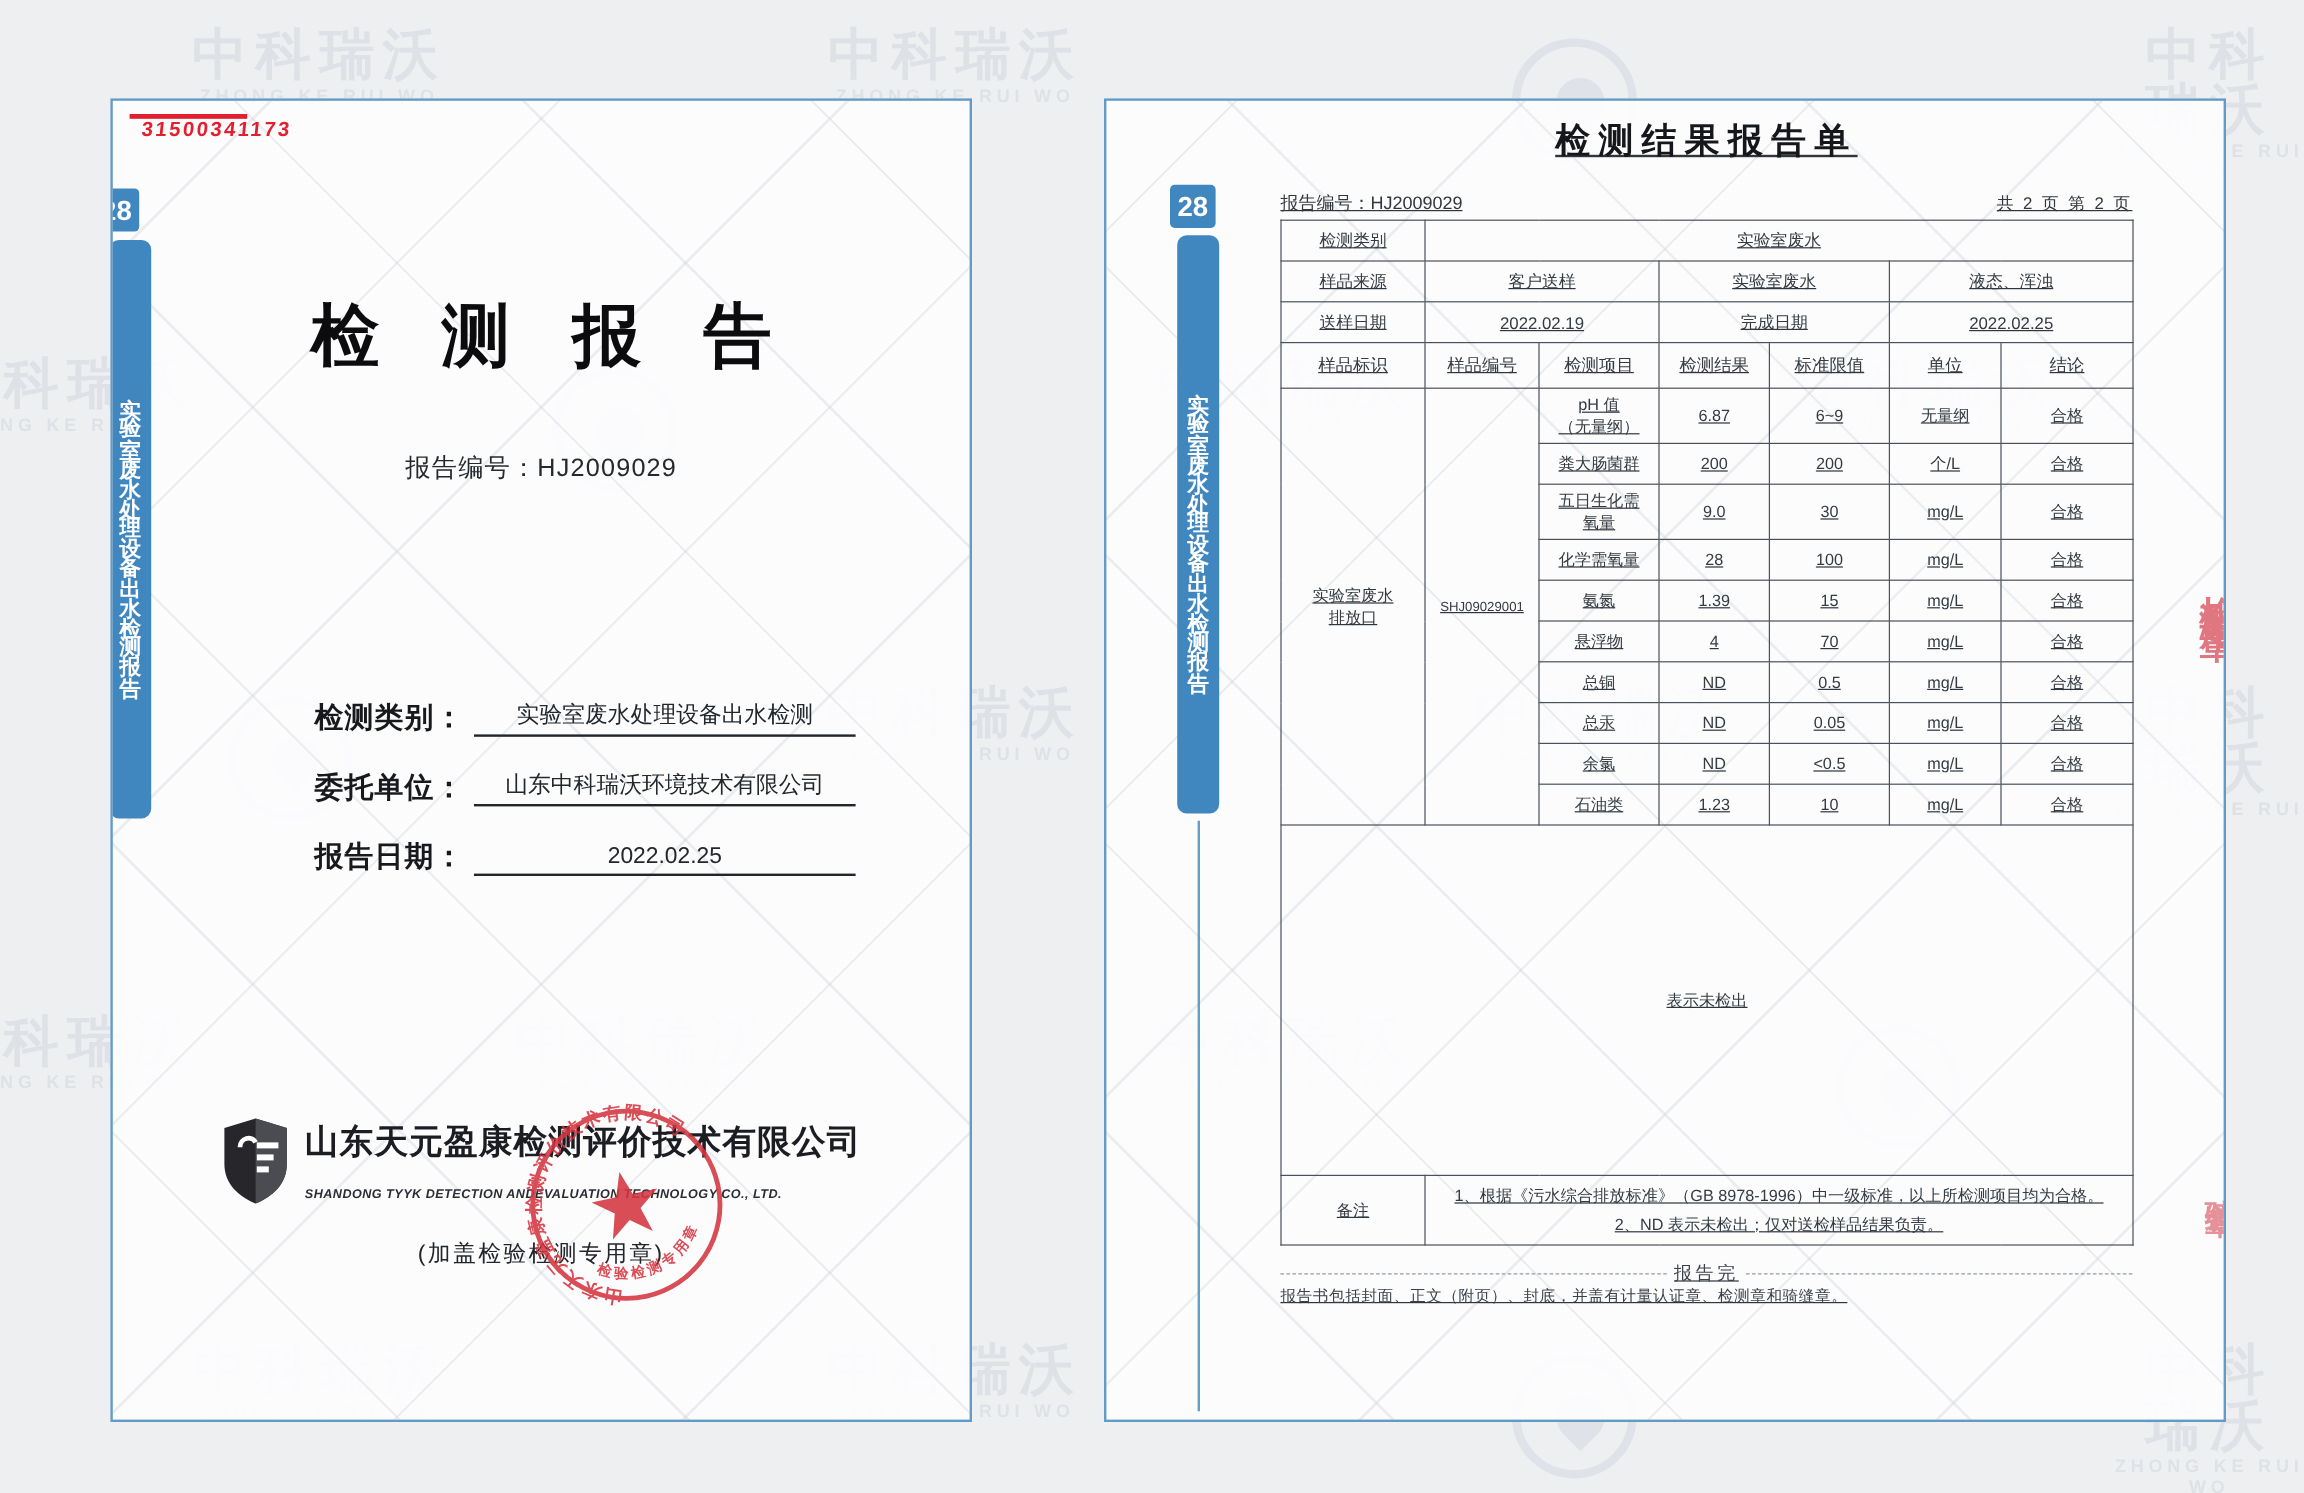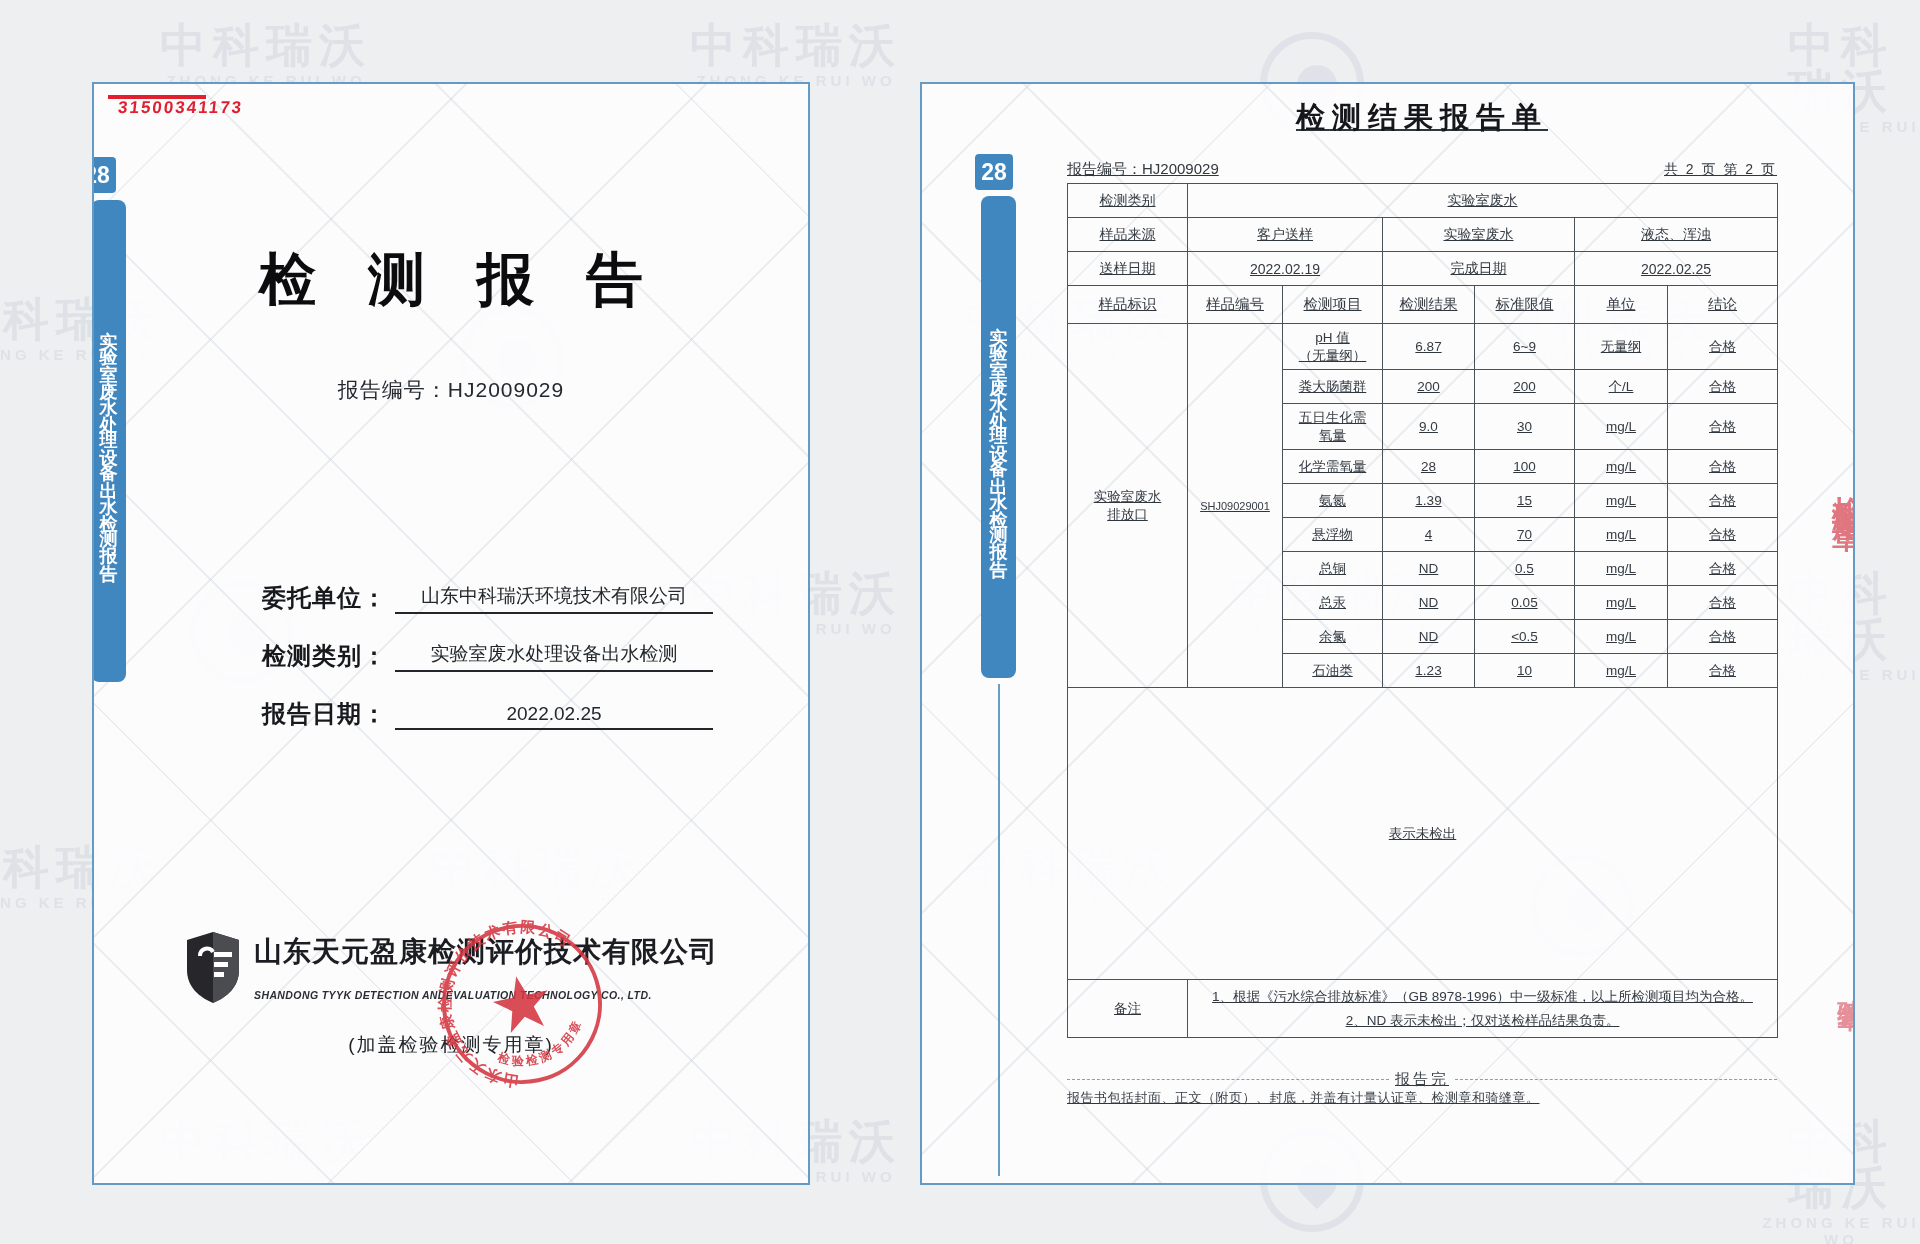--- a/index.html
+++ b/index.html
@@ -82,21 +82,21 @@
     overflow:hidden; }
   tr.r-info td { height:34px; font-size:14px; }
   tr.r-head td { height:38px; font-size:14.5px; }
   tr.r-data td { height:34px; }
   tr.r-tall td { height:46px; }
   td.blank-cell { height:292px; vertical-align:top; text-align:left;
     padding:10px 0 0 20px; font-size:14px; color:#3a4148; }
   tr.r-remark td { height:58px; }
   td.remark-content { text-align:left; font-size:12.5px; line-height:1.75; padding-left:10px; color:#343b42; }
 
-  .report-end { display:flex; align-items:center; width:710px; margin-top:32px; color:#3a4148; }
+  .report-end { display:flex; align-items:center; width:710px; margin-top:14px; color:#3a4148; }
   .report-end::before, .report-end::after { content:""; flex:1; border-top:1.5px dashed #949ba3; }
   .report-end span { font-size:15px; letter-spacing:3px; padding:0 6px; }
   .rp-footer { font-size:13px; color:#3a4148; letter-spacing:.5px; }
 
   .seam-seal { position:absolute; color:#cf2535; writing-mode:vertical-rl; text-orientation:upright;
     font-weight:bold; z-index:6; opacity:.62; filter:blur(.4px); }
   #seam1 { right:-14px; top:388px; font-size:30px; letter-spacing:6px; }
   #seam2 { right:-16px; top:895px; font-size:26px; letter-spacing:2px; opacity:.5; }
 </style>
 </head>
@@ -187,26 +187,26 @@
   <div class="serial-wrap">
     <div class="serial-bar"></div>
     <div class="serial">31500341173</div>
   </div>
 
   <div class="cover-title">检测报告</div>
   <div class="cover-repno">报告编号：HJ2009029</div>
 
   <div class="fields">
     <div class="field-row">
+      <span class="field-label">检测类别：</span>
+      <span class="field-value">实验室废水处理设备出水检测</span>
+    </div>
+    <div class="field-row">
       <span class="field-label">委托单位：</span>
       <span class="field-value">山东中科瑞沃环境技术有限公司</span>
-    </div>
-    <div class="field-row">
-      <span class="field-label">检测类别：</span>
-      <span class="field-value">实验室废水处理设备出水检测</span>
     </div>
     <div class="field-row">
       <span class="field-label">报告日期：</span>
       <span class="field-value">2022.02.25</span>
     </div>
   </div>
 
   <div class="brand-row">
     <svg width="58" height="74" viewBox="0 0 58 74">
       <path d="M29 2 L55 10 V40 C55 57 43 67 29 73 C15 67 3 57 3 40 V10 Z" fill="#26262b"></path>

